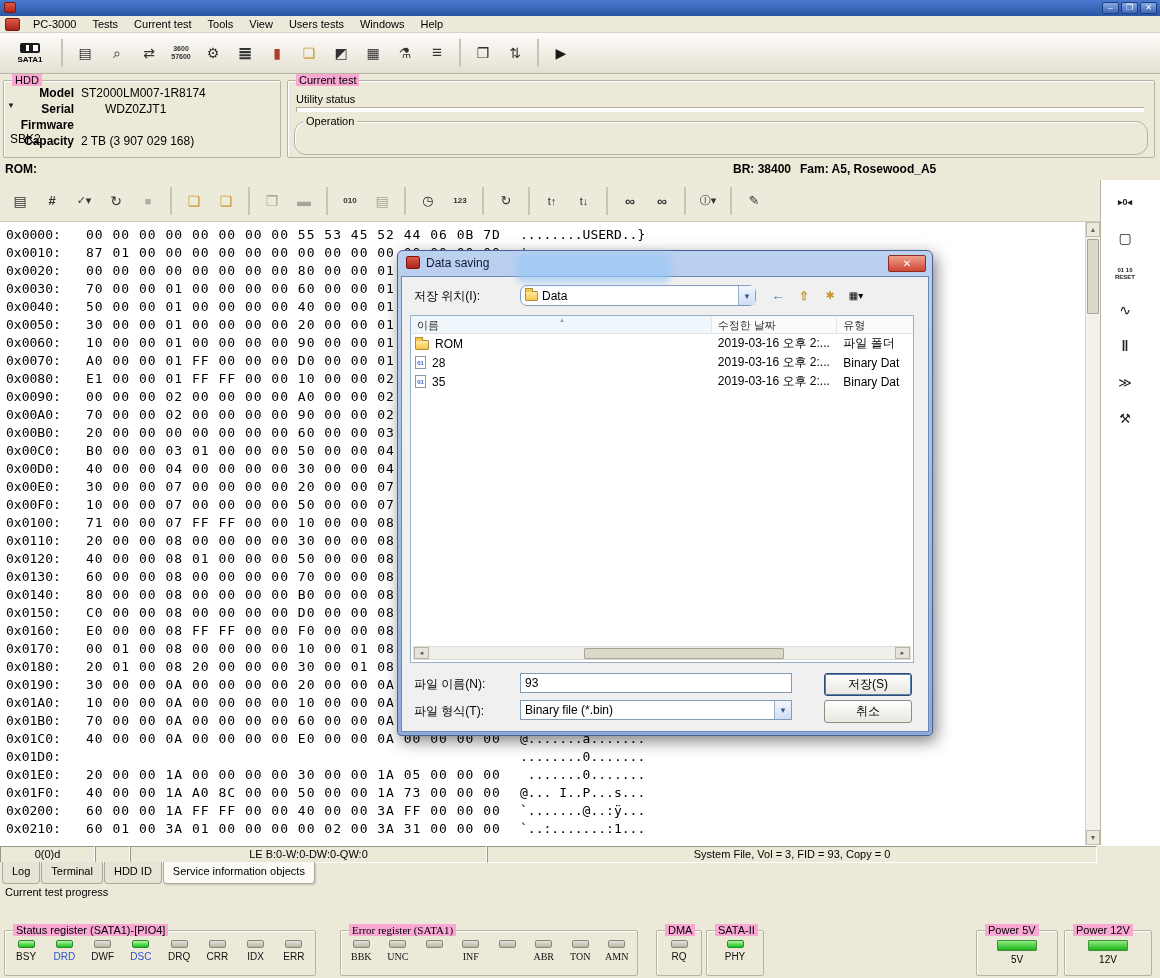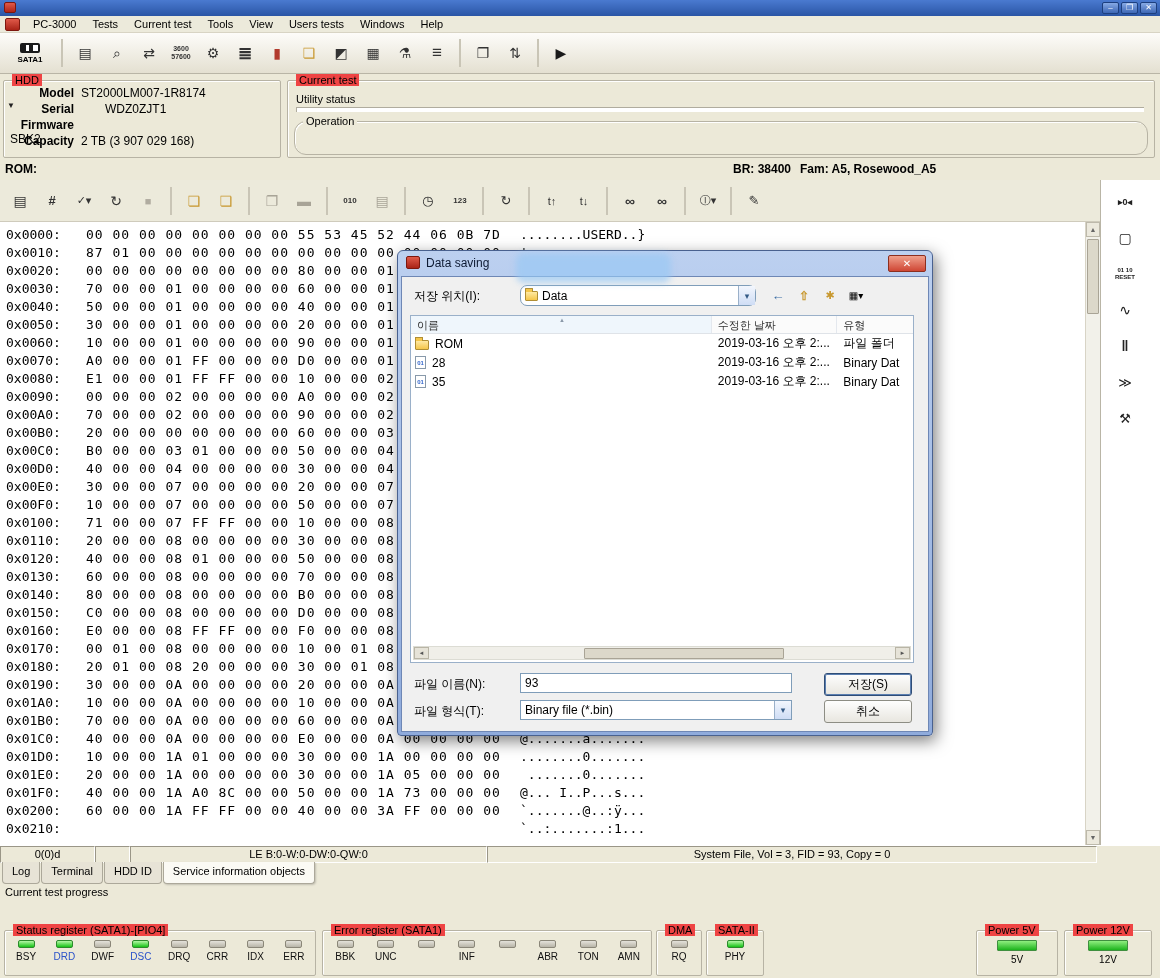--- a/index.html
+++ b/index.html
@@ -35,21 +35,21 @@
   .tbicon { min-width:30px; height:30px; margin:0 1px; display:flex; align-items:center; justify-content:center;
     background:transparent; border:none; color:#333; font-size:14px; font-family:"Liberation Sans",sans-serif;
     white-space:pre; text-align:center; }
   .tbicon[data-name="separator"] { min-width:2px; width:2px; height:28px; background:#c9c5b6; margin:0 6px; padding:0; }
 
   #hex-toolbar { position:absolute; left:0; top:180px; width:1100px; height:42px; background:#eceadb;
     border-bottom:1px solid #cfcbbc; display:flex; align-items:center; padding-left:4px; }
 
   
   .grp { position:absolute; border:1px solid #b7b3a4; border-radius:2px; box-shadow:inset 1px 1px 0 #fff; }
-  .grp-title { position:absolute; top:-7px; left:8px; background:#ef4444; padding:0 3px; font-size:11px; color:#000; }
+  .grp-title { position:absolute; top:-7px; left:8px; background:#f9a8d4; padding:0 3px; font-size:11px; color:#000; }
 
   #hdd-group { left:3px; top:80px; width:278px; height:78px; }
   .hdd-arrow { position:absolute; left:3px; top:20px; font-size:8px; color:#222; }
   .hdd-field { position:absolute; left:6px; display:flex; font-size:12px; }
   .hdd-field .fl { width:64px; text-align:right; font-weight:bold; margin-right:7px; }
   .hdd-field .fv { white-space:nowrap; }
 
   #ct-group { left:287px; top:80px; width:868px; height:78px; }
   .utility-label { position:absolute; left:8px; top:12px; font-size:11px; }
   .utility-bar { position:absolute; left:8px; right:10px; top:26px; height:5px; background:#fff;
@@ -99,21 +99,21 @@
 
   #tabsrow { position:absolute; left:0; top:862px; width:1160px; height:22px; display:flex; padding-left:2px; }
   .btab { font-size:11px; padding:3px 9px 4px; background:#e7e3d6; border:1px solid #aca89a; border-top:none;
     border-radius:0 0 4px 4px; margin-right:1px; color:#000; }
   .btab.active { background:#fbfaf4; box-shadow:1px 1px 2px rgba(0,0,0,.18); }
 
   #progress-label { position:absolute; left:5px; top:886px; font-size:11px; }
 
   
   #status-group { left:4px; top:930px; width:312px; height:46px; }
-  #error-group { left:322px; top:930px; width:330px; height:46px; }
+  #error-group { left:340px; top:930px; width:298px; height:46px;font-family:Liberation Serif, serif; }
   #dma-group { left:656px; top:930px; width:46px; height:46px; }
   #sata-group { left:706px; top:930px; width:58px; height:46px; }
   #p5-group { left:976px; top:930px; width:82px; height:46px; }
   #p12-group { left:1064px; top:930px; width:88px; height:46px; }
   .ledrow { position:absolute; left:2px; right:2px; top:9px; display:flex; justify-content:space-around; }
   .ledcell { display:flex; flex-direction:column; align-items:center; flex:1; }
   .led { width:17px; height:8px; border:1px solid #8a8678; border-radius:2px;
     background:linear-gradient(#e4e2da,#b8b5a8); }
   .led.on { background:linear-gradient(#b4f7a6,#17c317); border-color:#2c8a2c; }
   .ledlabel { font-size:10px; margin-top:3px; color:#111; white-space:nowrap; height:11px; }
@@ -550,21 +550,20 @@
       </div>
 
       <div class="hexrow" data-name="hex-row">
         <span class="addr">0x01C0:</span>
         <span class="hx">40 00 00 0A 00 00 00 00 E0 00 00 0A 00 00 00 00</span>
         <span class="asc">@.......à.......</span>
       </div>
 
       <div class="hexrow" data-name="hex-row">
         <span class="addr">0x01D0:</span>
-        <span class="hx">10 00 00 1A 01 00 00 00 30 00 00 1A 00 00 00 00</span>
         <span class="asc">........0.......</span>
       </div>
 
       <div class="hexrow" data-name="hex-row">
         <span class="addr">0x01E0:</span>
         <span class="hx">20 00 00 1A 00 00 00 00 30 00 00 1A 05 00 00 00</span>
         <span class="asc"> .......0.......</span>
       </div>
 
       <div class="hexrow" data-name="hex-row">
@@ -574,20 +573,21 @@
       </div>
 
       <div class="hexrow" data-name="hex-row">
         <span class="addr">0x0200:</span>
         <span class="hx">60 00 00 1A FF FF 00 00 40 00 00 3A FF 00 00 00</span>
         <span class="asc">`.......@..:ÿ...</span>
       </div>
 
       <div class="hexrow" data-name="hex-row">
         <span class="addr">0x0210:</span>
+        <span class="hx">60 01 00 3A 01 00 00 00 00 02 00 3A 31 00 00 00</span>
         <span class="asc">`..:.......:1...</span>
       </div>
 
   </div>
 
   <div id="vscroll" data-name="vertical-scrollbar">
     <div class="vs-btn" id="vs-up" data-name="scroll-up-icon">▲</div>
     <div id="vs-thumb" data-name="scrollbar-thumb"></div>
     <div class="vs-btn" id="vs-down" data-name="scroll-down-icon">▼</div>
   </div>

